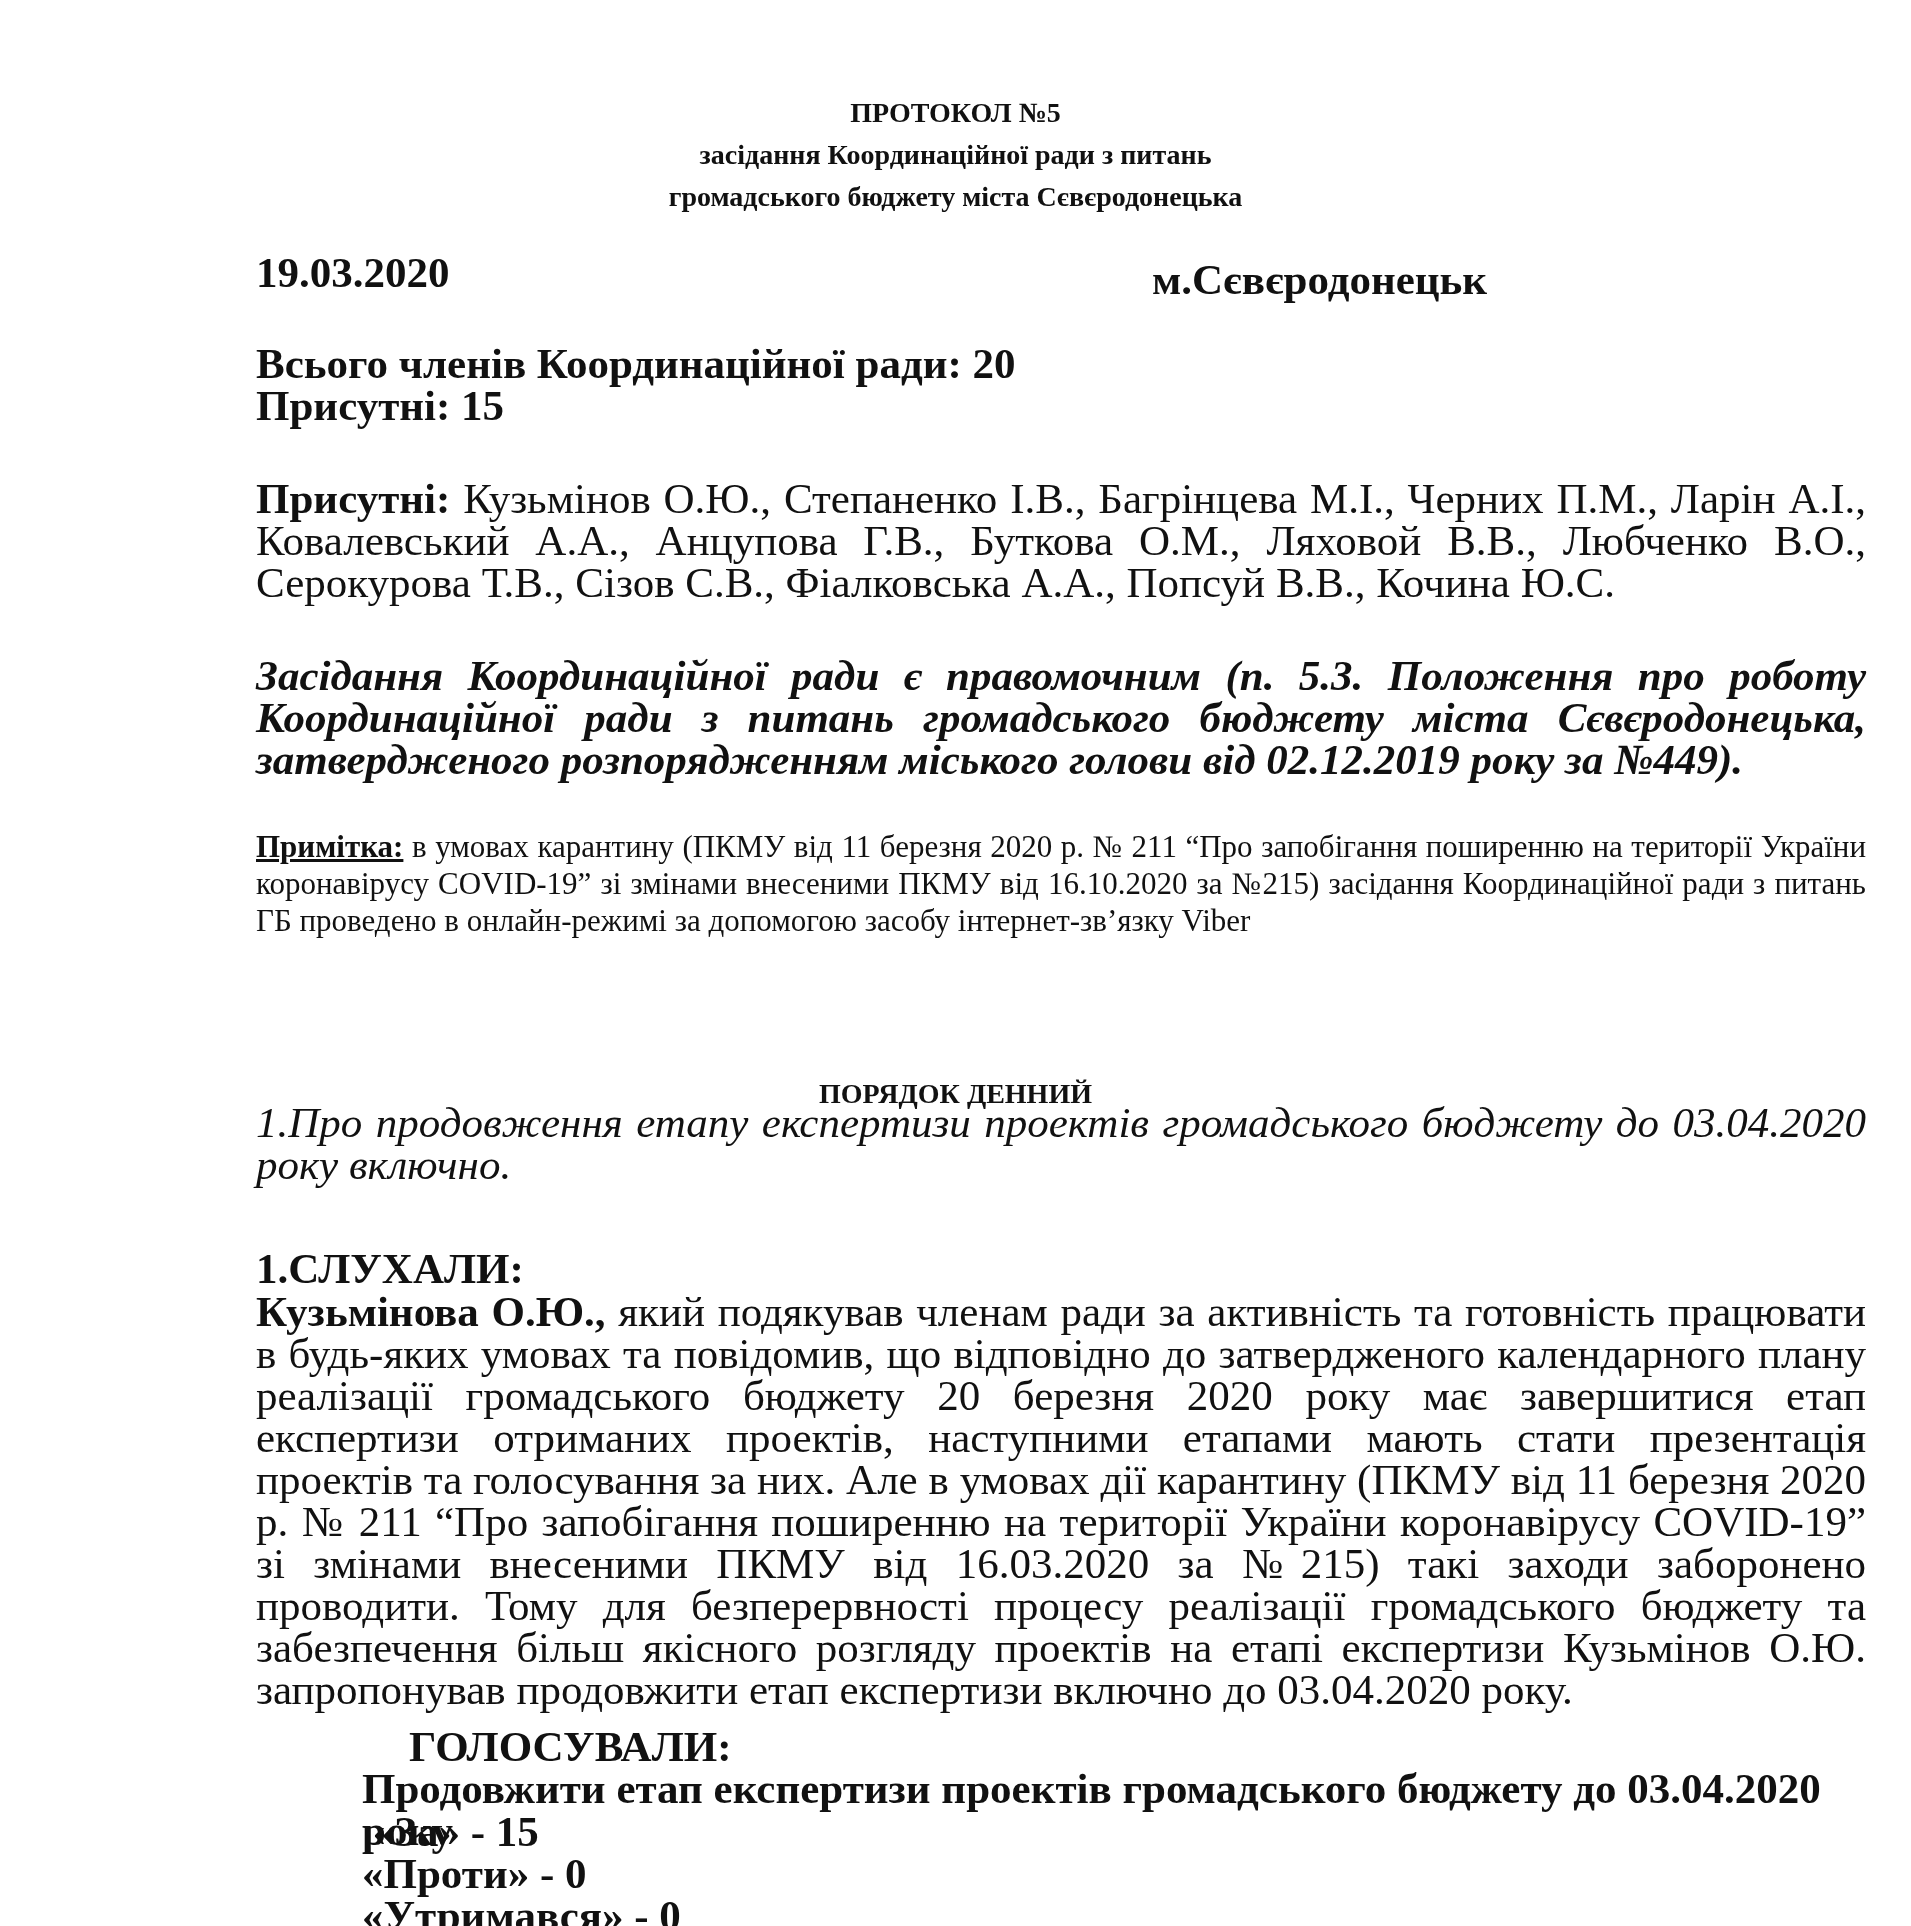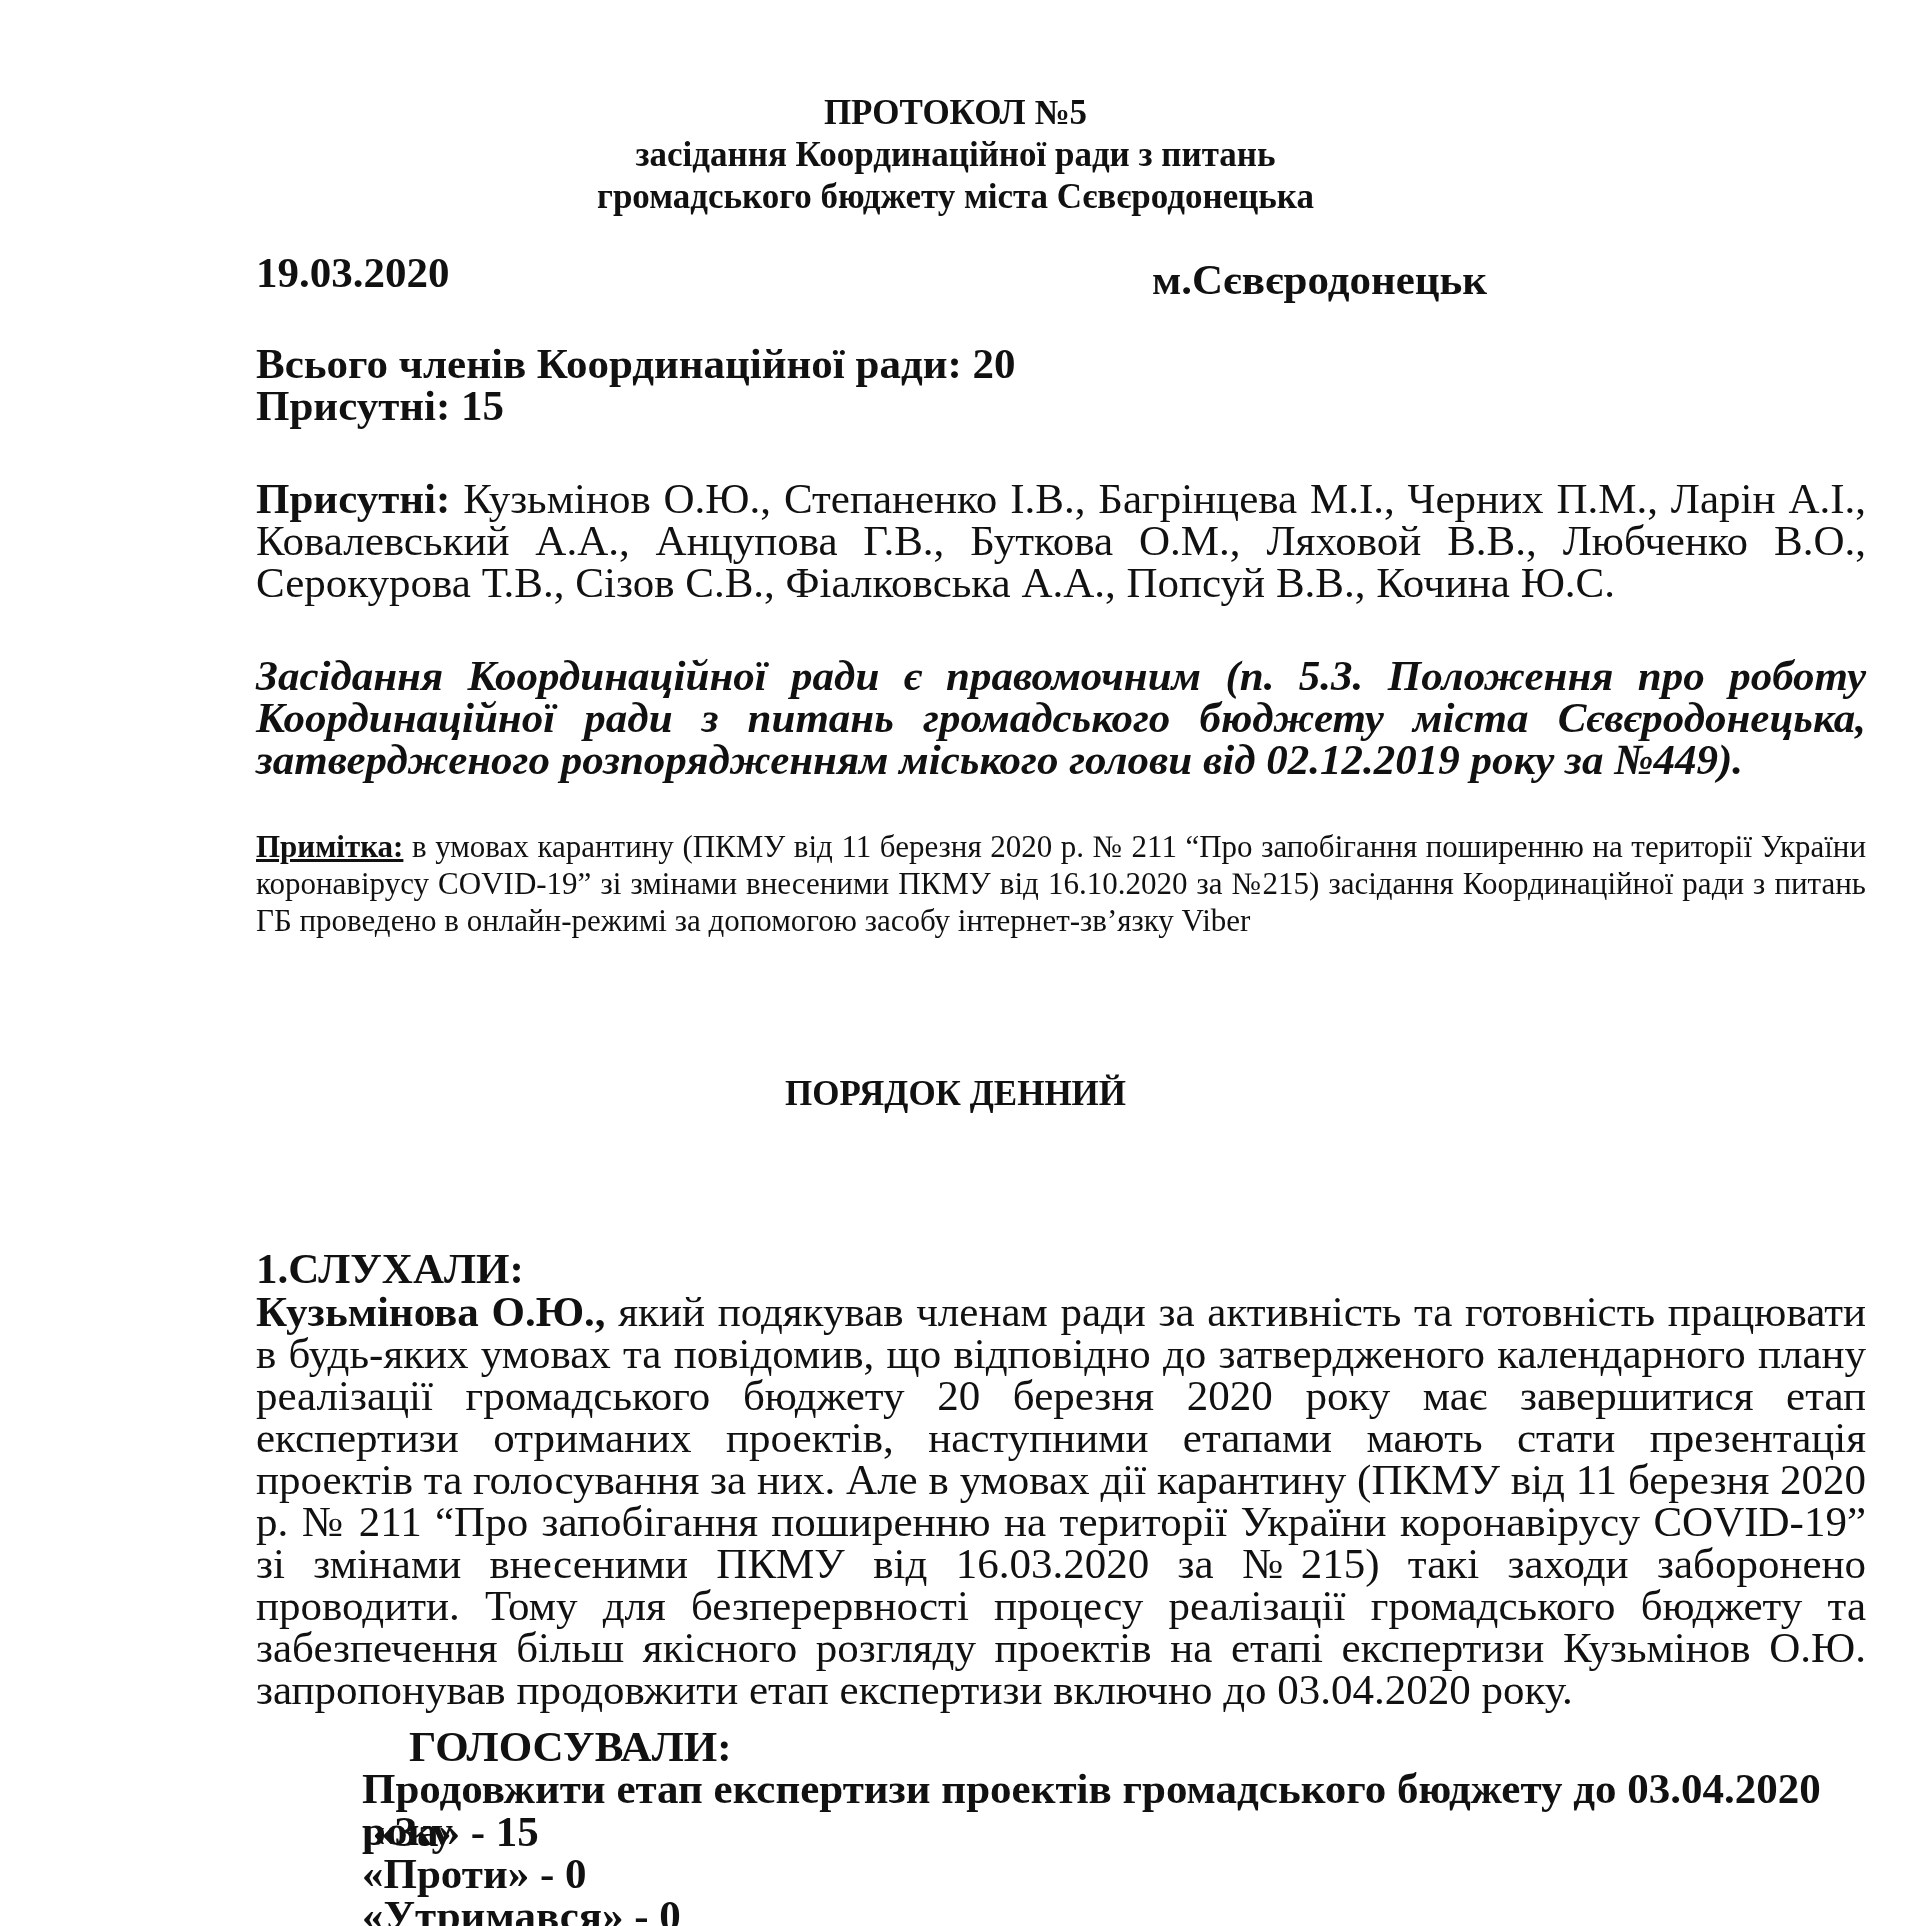--- a/index.html
+++ b/index.html
@@ -5,21 +5,21 @@
   html, body { margin: 0; padding: 0; background: #ffffff; }
   body { width: 1911px; height: 2703px; position: relative; overflow: hidden;
          font-family: "Liberation Serif", "DejaVu Serif", serif; color: #111; }
   .page { position: absolute; left: 0; top: 0; width: 1911px; height: 2703px; background: #fff; }
   .abs { position: absolute; }
   .b { font-weight: bold; }
   .i { font-style: italic; }
   .center { text-align: center; }
   .just { text-align: justify; text-align-last: left; }
   .fs { font-size: 43px; line-height: 42px; }
-  .title { font-size: 35px; line-height: 43px; font-weight: bold; }
+  .title { font-size: 28px; line-height: 43px; font-weight: bold; }
   .u { text-decoration: underline; font-family: Liberation Serif, serif; }
 </style>
 </head>
 <body>
 
 <div class="page">
 
   <div class="abs title center" style="left:0; width:1911px; top:91px;">ПРОТОКОЛ №5</div>
   <div class="abs title center" style="left:0; width:1911px; top:133px;">засідання Координаційної ради з питань</div>
   <div class="abs title center" style="left:0; width:1911px; top:175px;">громадського бюджету міста Сєвєродонецька</div>
@@ -35,20 +35,21 @@
     <span>Кузьмінов О.Ю., Степаненко І.В., Багрінцева М.І., Черних П.М., Ларін А.І., Ковалевський А.А., Анцупова Г.В., Буткова О.М., Ляховой В.В., Любченко В.О., Серокурова Т.В., Сізов С.В., Фіалковська А.А., Попсуй В.В., Кочина Ю.С.</span>
   </div>
 
   <div class="abs fs b i just" style="left:256px; top:655px; width:1610px;">Засідання Координаційної ради є правомочним (п. 5.3. Положення про роботу Координаційної ради з питань громадського бюджету міста Сєвєродонецька, затвердженого розпорядженням міського голови від 02.12.2019 року за №449).</div>
 
   <div class="abs just" style="left:256px; top:828px; width:1610px; font-size:31px; line-height:37px;">
     <span class="b u">Примітка:</span><span> в умовах карантину (ПКМУ від 11 березня 2020 р. № 211 “Про запобігання поширенню на території України коронавірусу COVID-19” зі змінами внесеними ПКМУ від 16.10.2020 за №215) засідання Координаційної ради з питань ГБ проведено в онлайн-режимі за допомогою засобу інтернет-зв’язку Viber</span>
   </div>
 
   <div class="abs title center" style="left:0; width:1911px; top:1038px;margin-top:34px;">ПОРЯДОК ДЕННИЙ</div>
+  <div class="abs fs i just" style="left:256px; top:1102px; width:1610px;">1.Про продовження етапу експертизи проектів громадського бюджету до 03.04.2020 року включно.</div>
 
   <div class="abs fs b" style="left:256px; top:1248px;">1.СЛУХАЛИ:</div>
   <div class="abs fs just" style="left:256px; top:1291px; width:1610px;">
     <span class="b">Кузьмінова О.Ю.,</span><span> який подякував членам ради за активність та готовність працювати в будь-яких умовах та  повідомив,  що відповідно до затвердженого календарного плану реалізації громадського бюджету 20 березня 2020 року має завершитися етап експертизи отриманих проектів, наступними етапами мають стати презентація проектів та голосування за них. Але в умовах дії карантину (ПКМУ від 11 березня 2020 р. № 211 “Про запобігання поширенню на території України коронавірусу COVID-19” зі змінами внесеними ПКМУ від 16.03.2020 за №215)  такі заходи заборонено проводити.  Тому для безперервності процесу реалізації громадського бюджету та  забезпечення більш якісного розгляду проектів на етапі експертизи Кузьмінов О.Ю. запропонував  продовжити етап експертизи включно до 03.04.2020 року.</span>
   </div>
 
   <div class="abs fs b" style="left:362px; top:1726px;margin-left:47px;">ГОЛОСУВАЛИ:</div>
   <div class="abs fs b" style="left:362px; top:1768px;">Продовжити етап експертизи проектів громадського бюджету до 03.04.2020 року</div>
   <div class="abs fs b" style="left:362px; top:1811px; white-space:pre;"> «За» - 15</div>
   <div class="abs fs b" style="left:362px; top:1853px;">«Проти» - 0</div>

